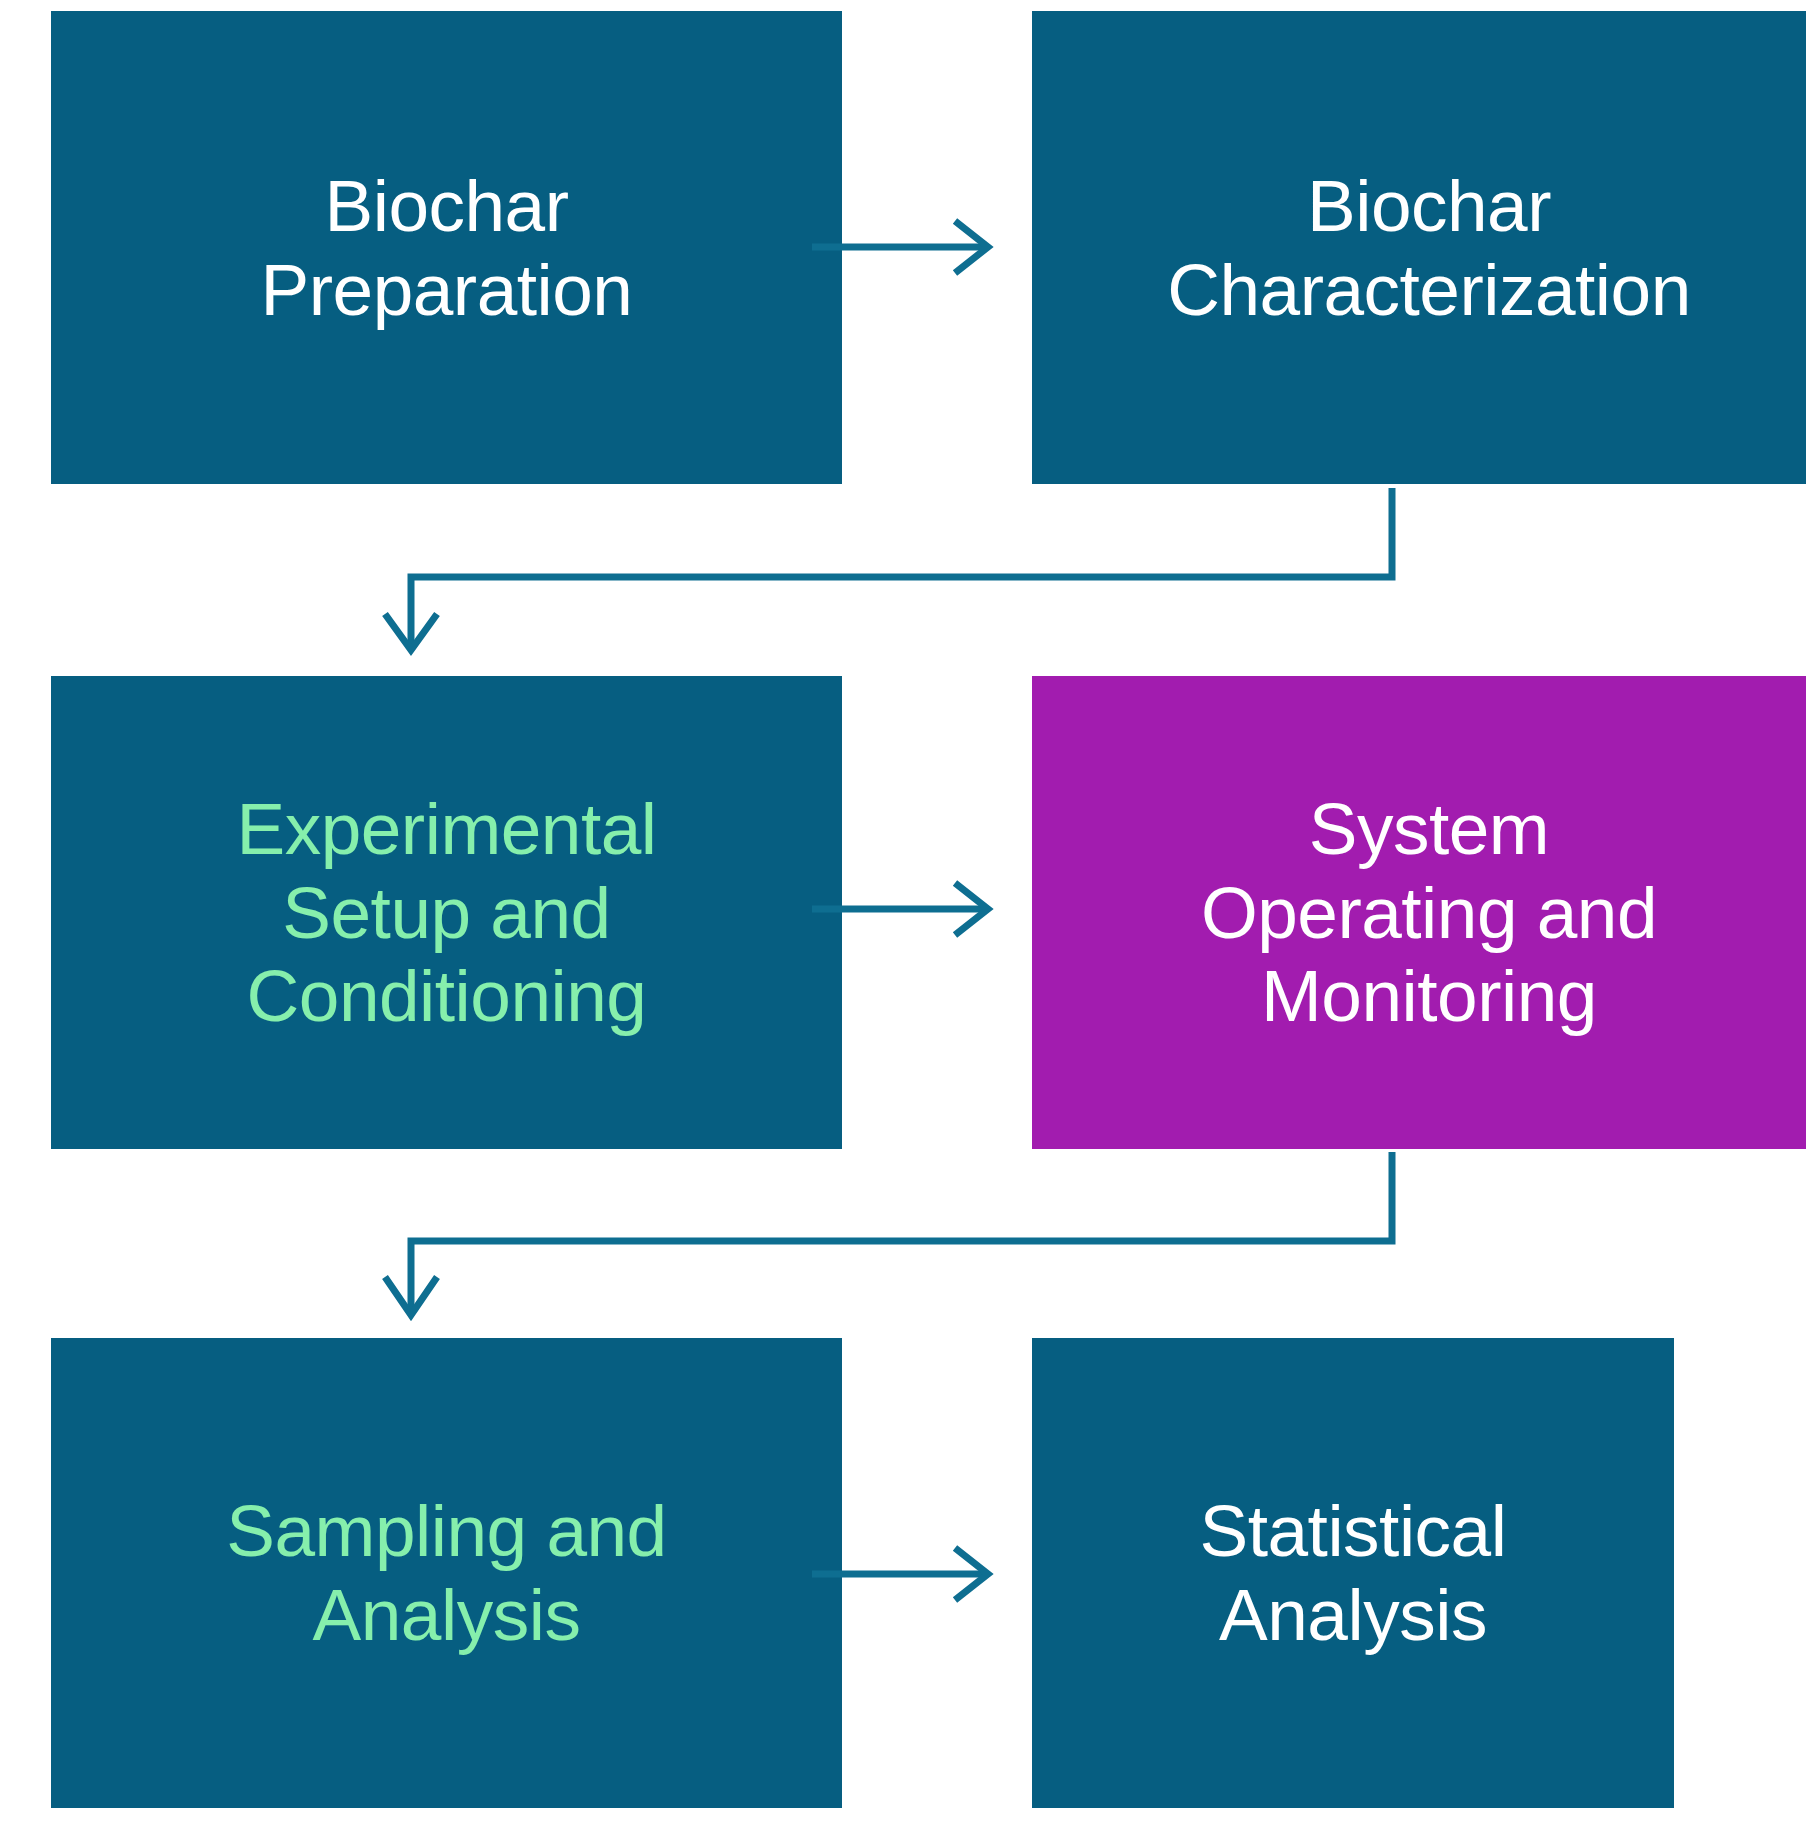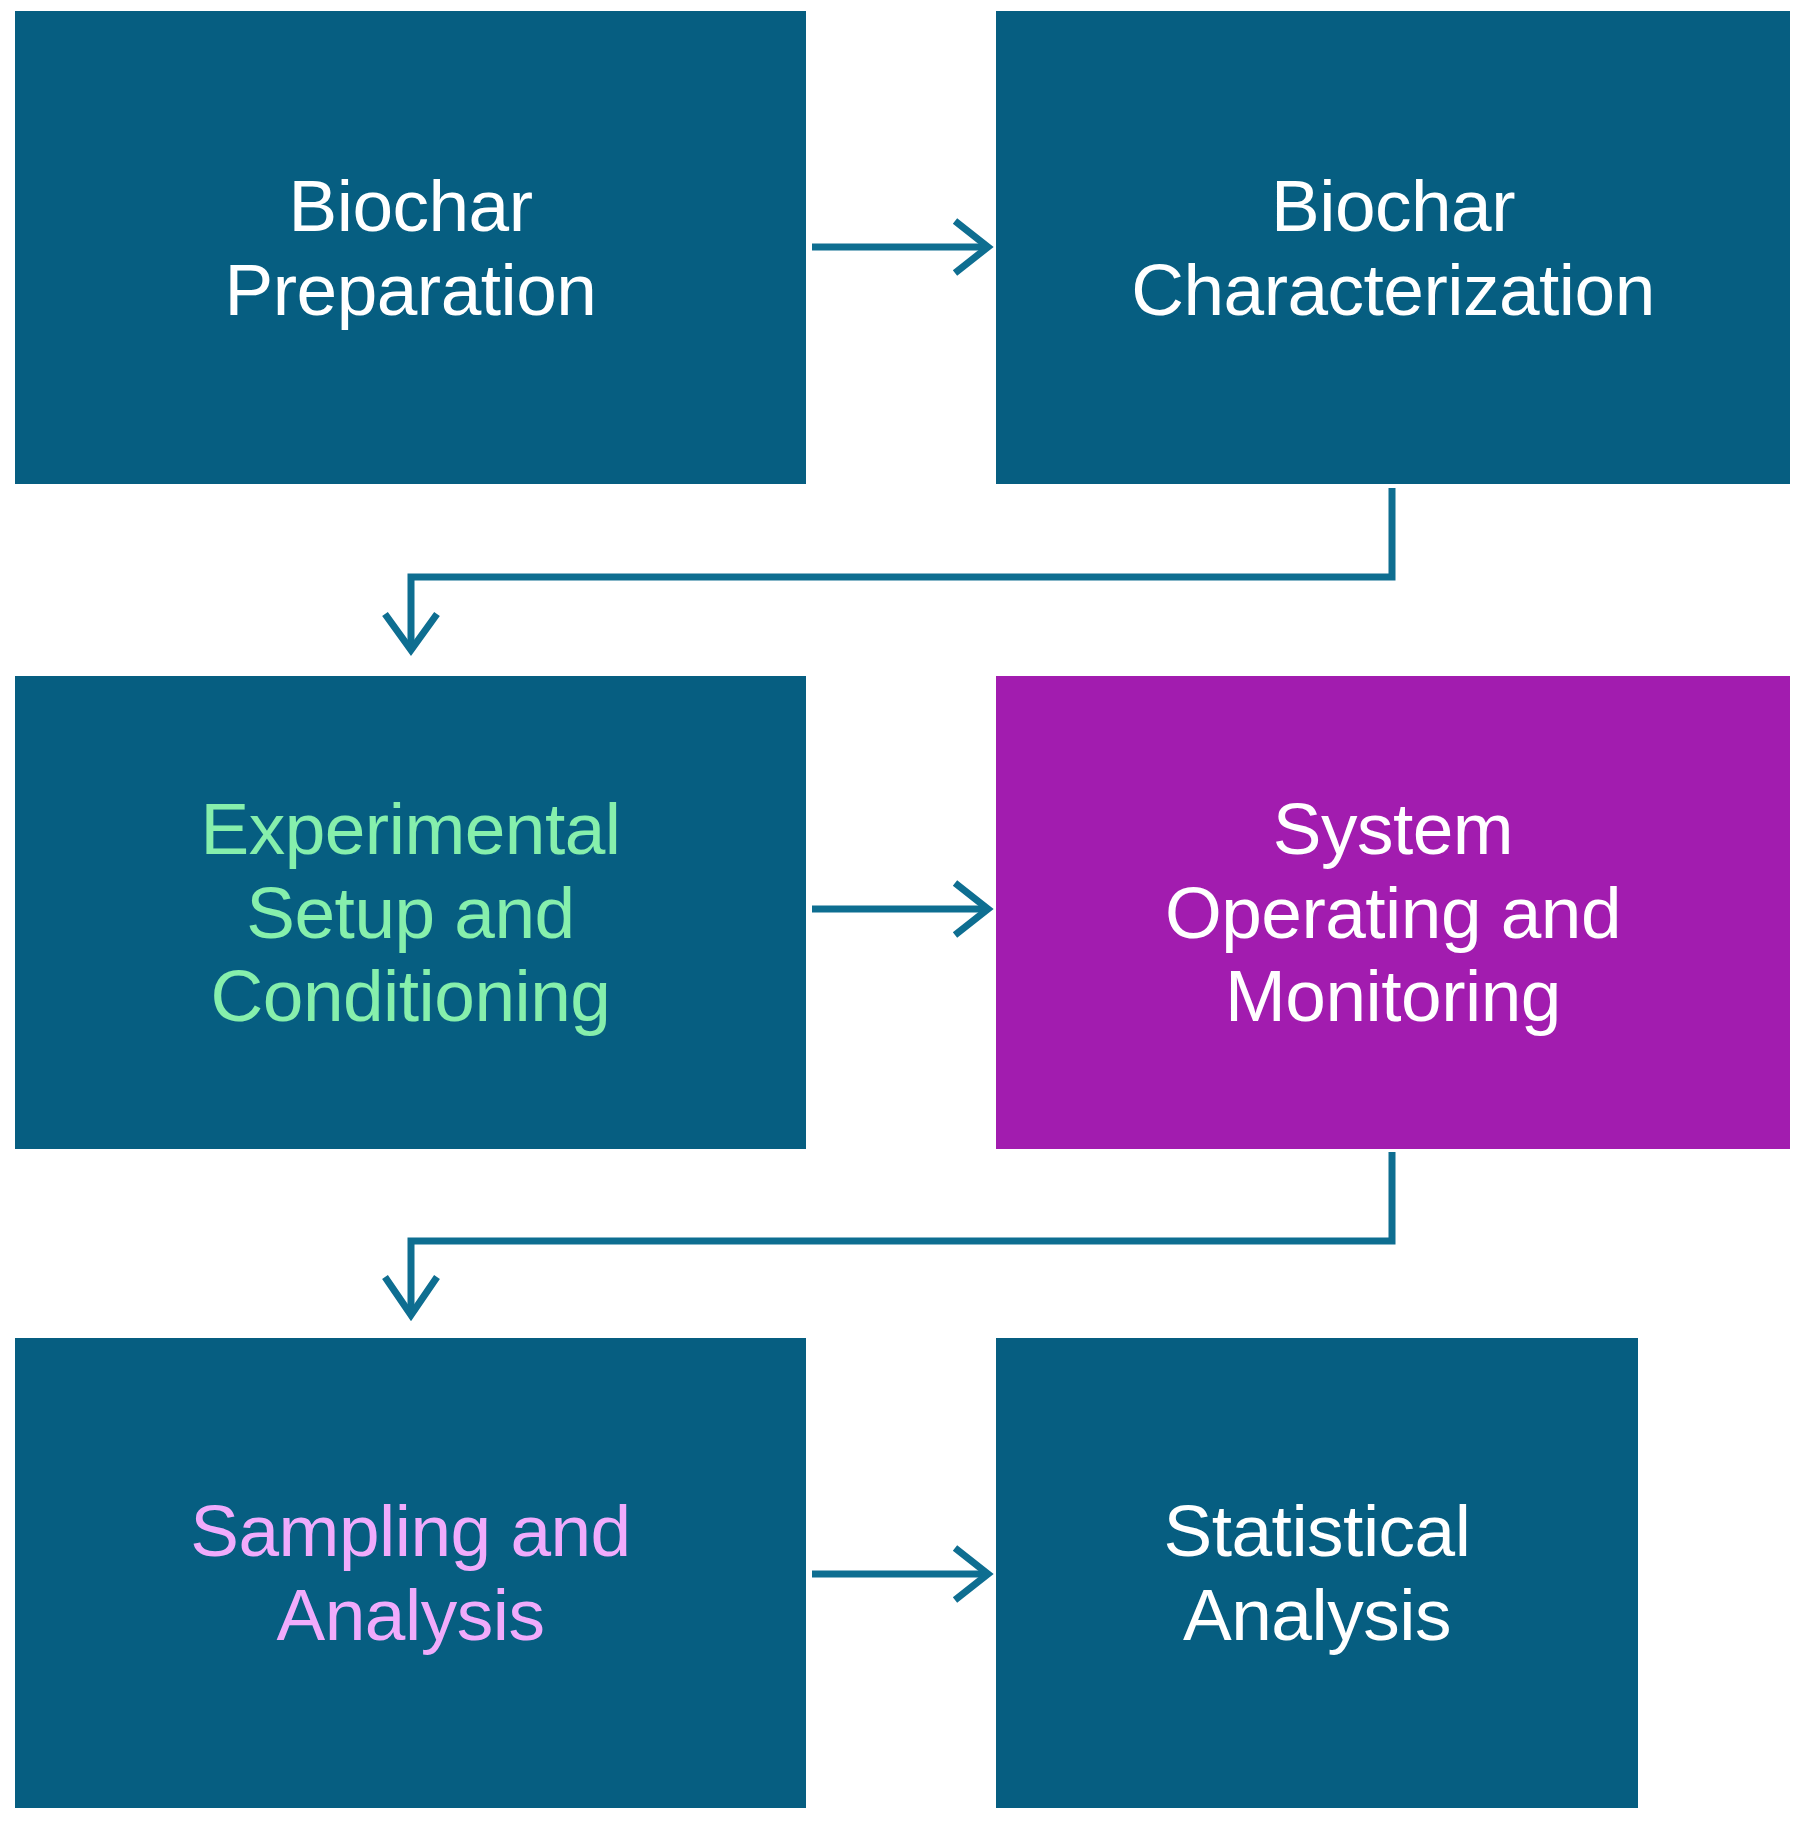--- a/index.html
+++ b/index.html
@@ -17,20 +17,21 @@
     font-family: "Liberation Sans", sans-serif;
   }
   .node {
     position: absolute;
     display: flex;
     align-items: center;
     justify-content: center;
     text-align: center;
     box-sizing: border-box;
     padding: 10px 22px;
+    margin-left: 36px;
   }
   .node-label {
     color: #ffffff;
     font-family: "Liberation Sans", sans-serif;
     font-weight: 400;
     font-size: 73px;
     line-height: 1.15;
     letter-spacing: -0.5px;
     white-space: pre-line;
   }
@@ -85,21 +86,21 @@
 Conditioning</span>
   </div>
 
   <div class="node" id="node-system-operating" style="background: #a21caf;">
     <span class="node-label" style="color: rgb(255, 255, 255);">System
 Operating and
 Monitoring</span>
   </div>
 
   <div class="node" id="node-sampling-analysis" style="background: rgb(6, 94, 129);">
-    <span class="node-label" style="color: #f0abfc;">Sampling and
+    <span class="node-label" style="color: #86efac;">Sampling and
 Analysis</span>
   </div>
 
   <div class="node" id="node-statistical-analysis" style="background: rgb(6, 94, 129);">
     <span class="node-label" style="color: rgb(255, 255, 255);">Statistical
 Analysis</span>
   </div>
 
   <svg id="connectors" viewBox="0 0 1806 1826" width="1806" height="1826">
 

